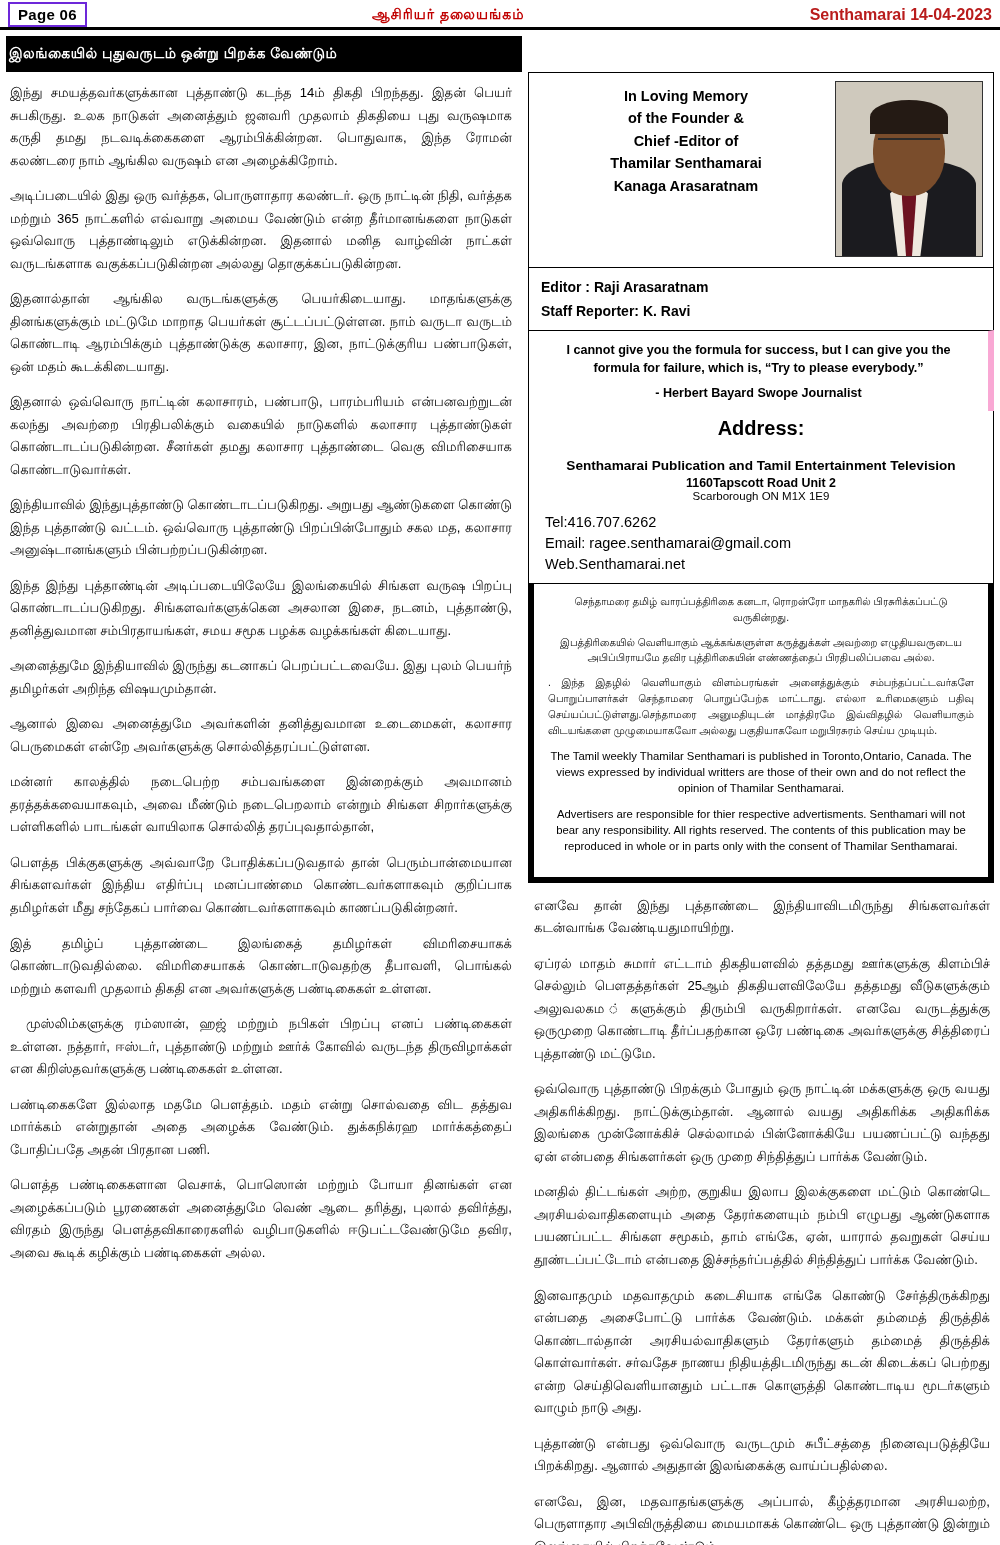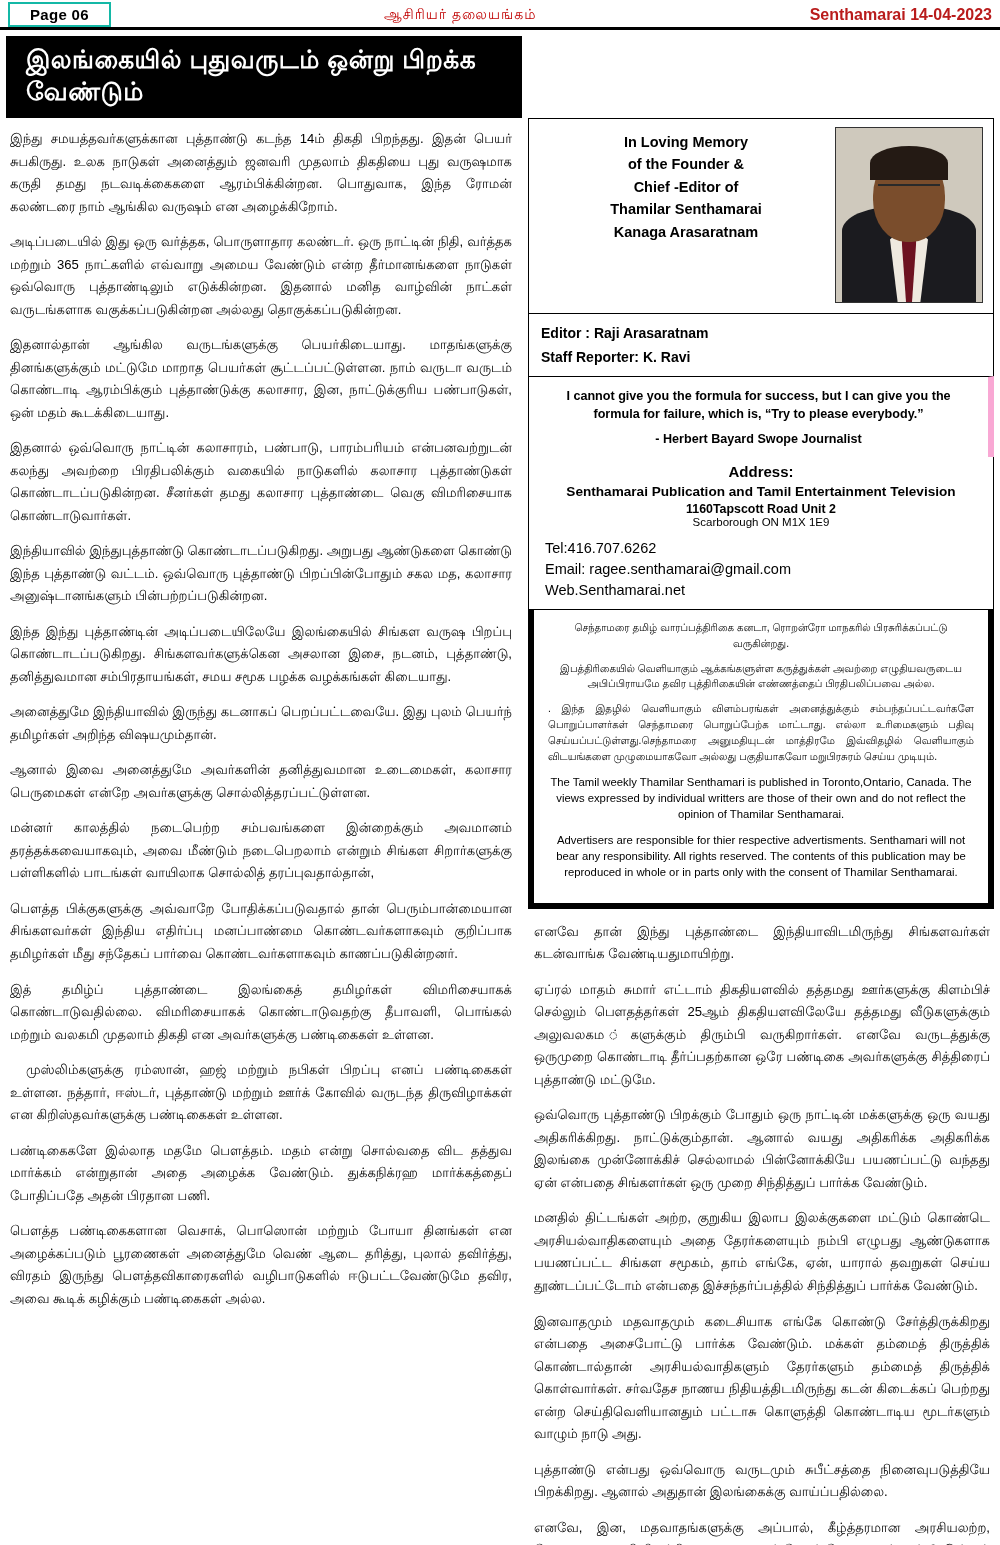--- a/index.html
+++ b/index.html
@@ -20,45 +20,45 @@
   
   .masthead {
     display: flex;
     align-items: center;
     justify-content: space-between;
     padding: 4px 8px 2px 8px;
     border-bottom: 3px solid #000;
     height: 30px;
   }
   .page-no {
-    border: 2px solid #14b8a6;
+    border: 2px solid #6d28d9;
     font-weight: bold;
     font-size: 15px;
-    padding: 2px 20px;
+    padding: 2px 8px;
     letter-spacing: .3px;
   }
   .masthead-center {
     color: #c00000;
-    font-weight: normal;
+    font-weight: bold;
     font-size: 14px;
     letter-spacing: 1px;
   }
   .masthead-right {
     color: #b91c1c;
     font-weight: bold;
     font-size: 16px;
   }
   
   .headline-bar {
     margin: 6px 6px 0 6px;
     background: #000;
     color: #fff;
     width: 516px;
-    padding: 9px 20px;
-    font-size: 25px;
+    padding: 9px 3px;
+    font-size: 14px;
     font-weight: bold;
     letter-spacing: .5px;
   }
   .content {
     display: flex;
     padding: 0 6px;
   }
   .col-left {
     width: 516px;
     padding: 10px 10px 0 4px;
@@ -157,21 +157,21 @@
     font-size: 12.6px;
     line-height: 1.5;
   }
   .quote-attr { margin-top: 6px; font-size: 12.6px; }
   .addr-block {
     border-left: 1px solid #000;
     border-right: 1px solid #000;
     padding: 6px 12px 8px 12px;
     text-align: center;
   }
-  .addr-title { font-weight: bold; font-size: 15px; margin-bottom: 2px; text-align: center; }
+  .addr-title { font-weight: bold; font-size: 20px; margin-bottom: 16px; text-align: center; }
   .addr-l1 { font-weight: bold; font-size: 13.6px; line-height: 1.45; }
   .addr-l2 { font-weight: bold; font-size: 12.4px; }
   .addr-l3 { font-size: 11.5px; }
   .contact-block {
     border-left: 1px solid #000;
     border-right: 1px solid #000;
     padding: 2px 12px 8px 16px;
     font-size: 14.5px;
     line-height: 1.45;
   }
@@ -207,21 +207,21 @@
       <p class="body">இந்து சமயத்தவர்களுக்கான புத்தாண்டு கடந்த 14ம் திகதி பிறந்தது. இதன் பெயர் சுபகிருது. உலக நாடுகள் அனைத்தும் ஜனவரி முதலாம் திகதியை புது வருஷமாக கருதி தமது நடவடிக்கைகளை ஆரம்பிக்கின்றன. பொதுவாக, இந்த ரோமன் கலண்டரை நாம் ஆங்கில வருஷம் என அழைக்கிறோம்.</p>
       <p class="body">அடிப்படையில் இது ஒரு வர்த்தக, பொருளாதார கலண்டர். ஒரு நாட்டின் நிதி, வர்த்தக மற்றும் 365 நாட்களில் எவ்வாறு அமைய வேண்டும் என்ற தீர்மானங்களை நாடுகள் ஒவ்வொரு புத்தாண்டிலும் எடுக்கின்றன. இதனால் மனித வாழ்வின் நாட்கள் வருடங்களாக வகுக்கப்படுகின்றன அல்லது தொகுக்கப்படுகின்றன.</p>
       <p class="body">இதனால்தான் ஆங்கில வருடங்களுக்கு பெயர்கிடையாது. மாதங்களுக்கு தினங்களுக்கும் மட்டுமே மாறாத பெயர்கள் சூட்டப்பட்டுள்ளன. நாம் வருடா வருடம் கொண்டாடி ஆரம்பிக்கும் புத்தாண்டுக்கு கலாசார, இன, நாட்டுக்குரிய பண்பாடுகள், ஒன் மதம் கூடக்கிடையாது.</p>
       <p class="body">இதனால் ஒவ்வொரு நாட்டின் கலாசாரம், பண்பாடு, பாரம்பரியம் என்பனவற்றுடன் கலந்து அவற்றை பிரதிபலிக்கும் வகையில் நாடுகளில் கலாசார புத்தாண்டுகள் கொண்டாடப்படுகின்றன. சீனர்கள் தமது கலாசார புத்தாண்டை வெகு விமரிசையாக கொண்டாடுவார்கள்.</p>
       <p class="body">இந்தியாவில் இந்துபுத்தாண்டு கொண்டாடப்படுகிறது. அறுபது ஆண்டுகளை கொண்டு இந்த புத்தாண்டு வட்டம். ஒவ்வொரு புத்தாண்டு பிறப்பின்போதும் சகல மத, கலாசார அனுஷ்டானங்களும் பின்பற்றப்படுகின்றன.</p>
       <p class="body">இந்த இந்து புத்தாண்டின் அடிப்படையிலேயே இலங்கையில் சிங்கள வருஷ பிறப்பு கொண்டாடப்படுகிறது. சிங்களவர்களுக்கென அசலான இசை, நடனம், புத்தாண்டு, தனித்துவமான சம்பிரதாயங்கள், சமய சமூக பழக்க வழக்கங்கள் கிடையாது.</p>
       <p class="body">அனைத்துமே இந்தியாவில் இருந்து கடனாகப் பெறப்பட்டவையே. இது புலம் பெயர்ந் தமிழர்கள் அறிந்த விஷயமும்தான்.</p>
       <p class="body">ஆனால் இவை அனைத்துமே அவர்களின் தனித்துவமான உடைமைகள், கலாசார பெருமைகள் என்றே அவர்களுக்கு சொல்லித்தரப்பட்டுள்ளன.</p>
       <p class="body">மன்னர் காலத்தில் நடைபெற்ற சம்பவங்களை இன்றைக்கும் அவமானம் தரத்தக்கவையாகவும், அவை மீண்டும் நடைபெறலாம் என்றும் சிங்கள சிறார்களுக்கு பள்ளிகளில் பாடங்கள் வாயிலாக சொல்லித் தரப்புவதால்தான்,</p>
       <p class="body">பௌத்த பிக்குகளுக்கு அவ்வாறே போதிக்கப்படுவதால் தான் பெரும்பான்மையான சிங்களவர்கள் இந்திய எதிர்ப்பு மனப்பாண்மை கொண்டவர்களாகவும் குறிப்பாக தமிழர்கள் மீது சந்தேகப் பார்வை கொண்டவர்களாகவும் காணப்படுகின்றனர்.</p>
-      <p class="body">இத் தமிழ்ப் புத்தாண்டை இலங்கைத் தமிழர்கள் விமரிசையாகக் கொண்டாடுவதில்லை. விமரிசையாகக் கொண்டாடுவதற்கு தீபாவளி, பொங்கல் மற்றும் வலகமி முதலாம் திகதி என அவர்களுக்கு பண்டிகைகள் உள்ளன.</p>
+      <p class="body">இத் தமிழ்ப் புத்தாண்டை இலங்கைத் தமிழர்கள் விமரிசையாகக் கொண்டாடுவதில்லை. விமரிசையாகக் கொண்டாடுவதற்கு தீபாவளி, பொங்கல் மற்றும் களவரி முதலாம் திகதி என அவர்களுக்கு பண்டிகைகள் உள்ளன.</p>
       <p class="body indent">முஸ்லிம்களுக்கு ரம்ஸான், ஹஜ் மற்றும் நபிகள் பிறப்பு எனப் பண்டிகைகள் உள்ளன. நத்தார், ஈஸ்டர், புத்தாண்டு மற்றும் ஊர்க் கோவில் வருடந்த திருவிழாக்கள் என கிறிஸ்தவர்களுக்கு பண்டிகைகள் உள்ளன.</p>
       <p class="body">பண்டிகைகளே இல்லாத மதமே பௌத்தம். மதம் என்று சொல்வதை விட தத்துவ மார்க்கம் என்றுதான் அதை அழைக்க வேண்டும். துக்கநிக்ரஹ மார்க்கத்தைப் போதிப்பதே அதன் பிரதான பணி.</p>
       <p class="body">பௌத்த பண்டிகைகளான வெசாக், பொஸொன் மற்றும் போயா தினங்கள் என அழைக்கப்படும் பூரணைகள் அனைத்துமே வெண் ஆடை தரித்து, புலால் தவிர்த்து, விரதம் இருந்து பௌத்தவிகாரைகளில் வழிபாடுகளில் ஈடுபட்டவேண்டுமே தவிர, அவை கூடிக் கழிக்கும் பண்டிகைகள் அல்ல.</p>
     </div>
 
     <div class="col-right">
 
       <div class="memo-box">
         <div class="memo-text">
           <div>In Loving Memory</div>

